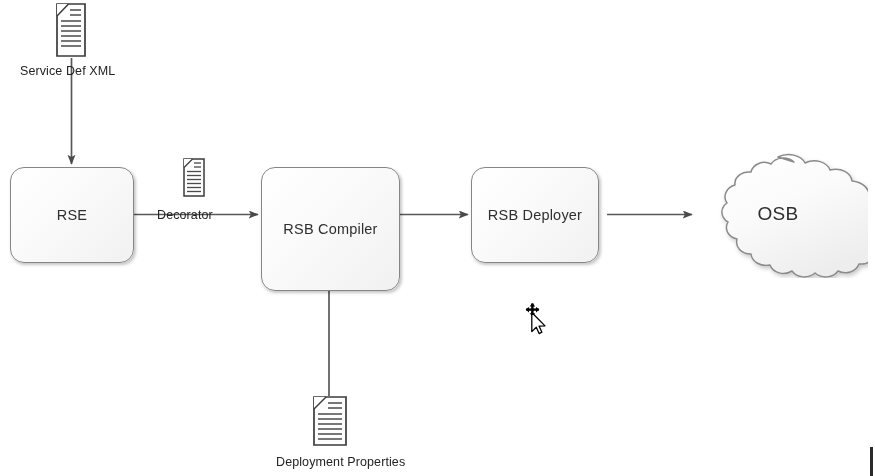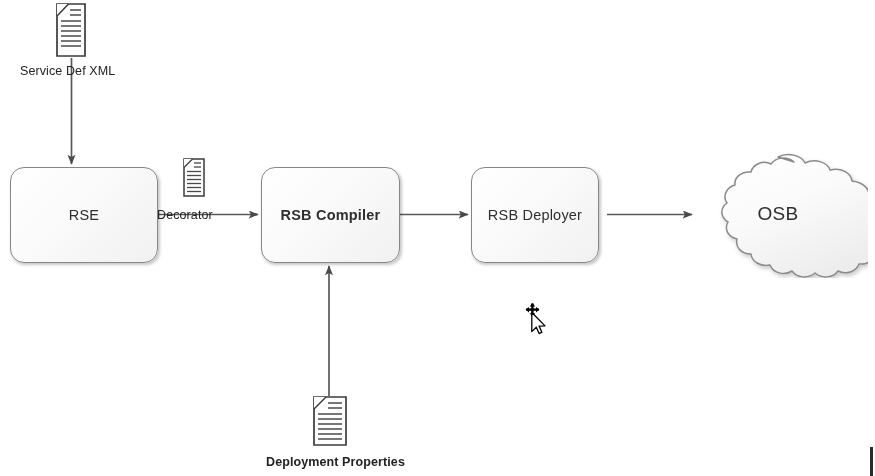--- a/index.html
+++ b/index.html
@@ -37,22 +37,22 @@
     justify-content: center;
     box-sizing: border-box;
   }
   .proc-label {
     font-size: 14.5px;
     color: #2f2f2f;
     letter-spacing: 0.2px;
     white-space: nowrap;
   }
 
-  #box-rse      { left: 10px;  top: 167px; width: 148px; height: 96px; }
-  #box-compiler { left: 261px; top: 167px; width: 139px; height: 96px; font-weight: bold; }
+  #box-rse      { left: 10px;  top: 167px; width: 124px; height: 96px; }
+  #box-compiler { left: 261px; top: 167px; width: 139px; height: 124px; }
   #box-deployer { left: 471px; top: 167px; width: 128px; height: 96px; }
 
   
   #cloud-wrap {
     position: absolute;
     left: 688px;
     top: 150px;
     width: 180px;
     height: 128px;
   }
@@ -82,21 +82,21 @@
   
   .diagram-label {
     position: absolute;
     font-size: 12.5px;
     color: #232323;
     white-space: nowrap;
     letter-spacing: 0.1px;
   }
   #label-servicedef { left: 20px;  top: 64px; }
   #label-decorator  { left: 157px; top: 196px; margin-top: 12px; }
-  #label-deployprop { left: 266px; top: 455px; font-weight: bold; }
+  #label-deployprop { left: 276px; top: 455px; }
 
   
   #connectors {
     position: absolute;
     left: 0; top: 0;
     width: 875px; height: 476px;
     pointer-events: none;
   }
 
   

